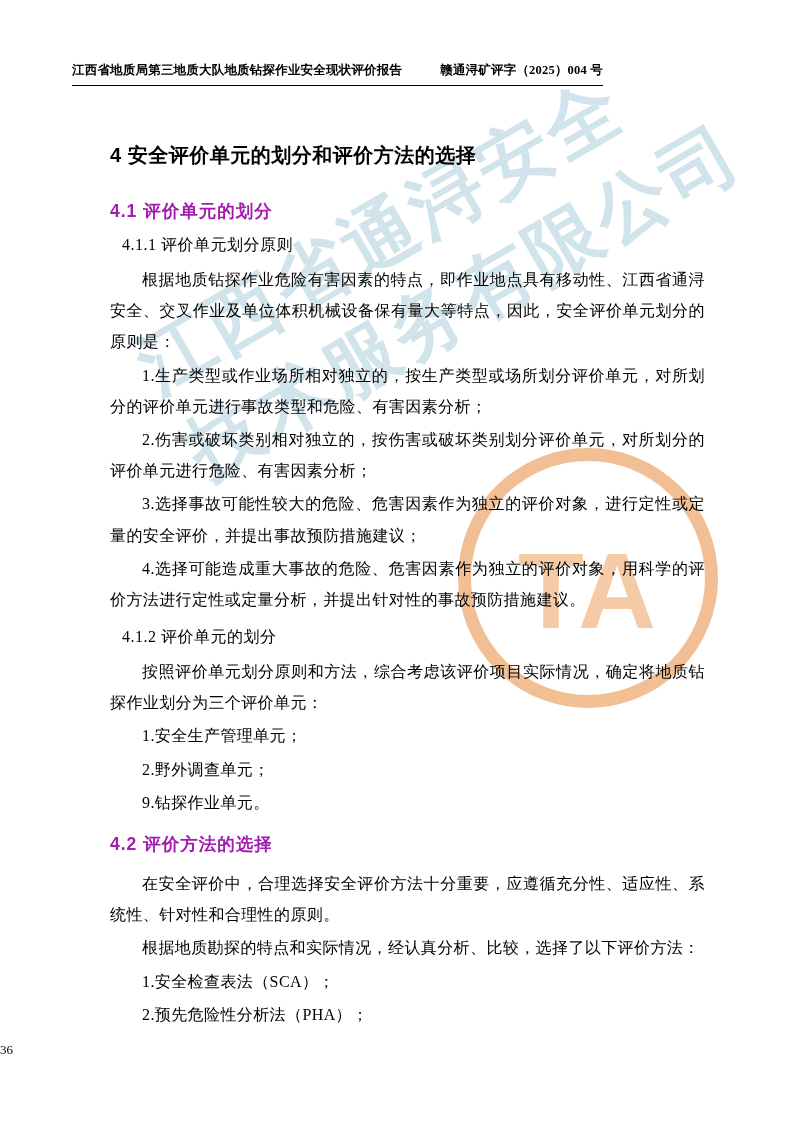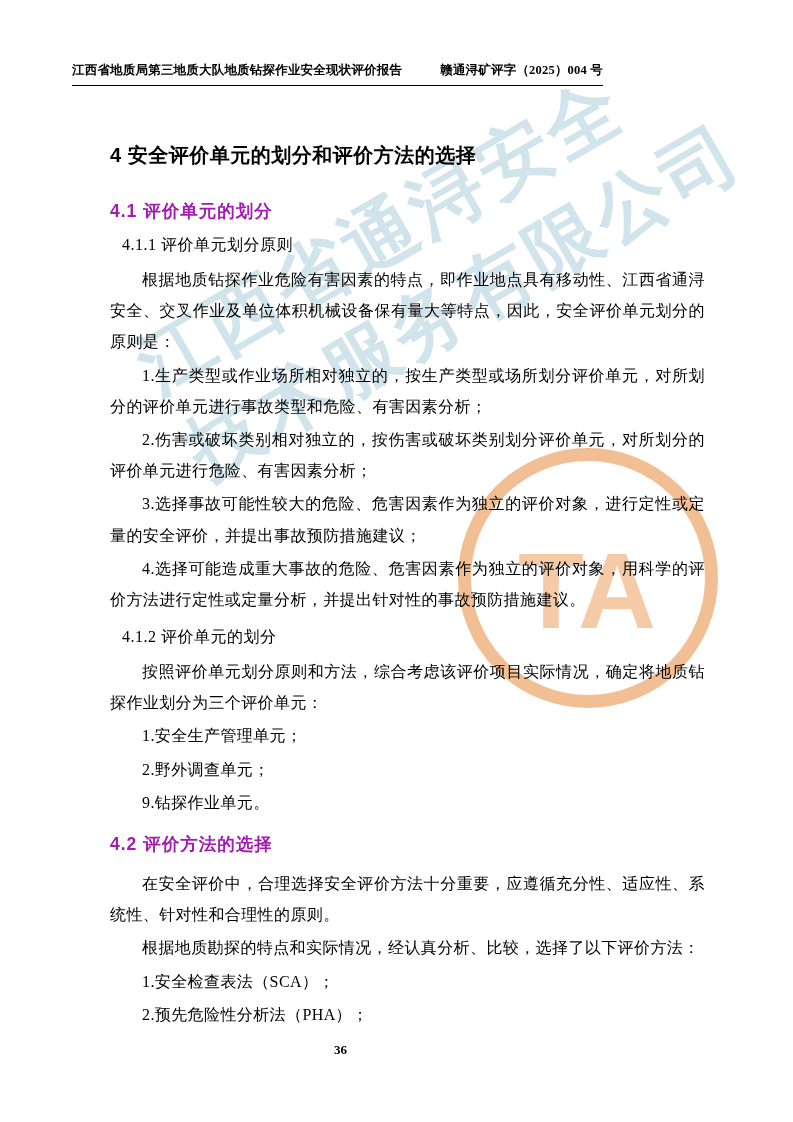--- a/index.html
+++ b/index.html
@@ -134,26 +134,24 @@
     text-align: justify;
     text-indent: 2em;
     color: #000;
     letter-spacing: 0.4px;
   }
   .pagenum {
     position: absolute;
     left: 0;
     top: 1042px;
     width: 681px;
-    text-align: center;
     font-family: "Liberation Serif", serif;
     font-size: 13px;
     color: #000;
     z-index: 10;
-    font-weight: bold;
   }
 </style>
 </head>
 <body>
 
 <div class="page">
 
   <div class="watermark">
     <div class="wm-cn">江西省通浔安全
 技术服务有限公司</div>

